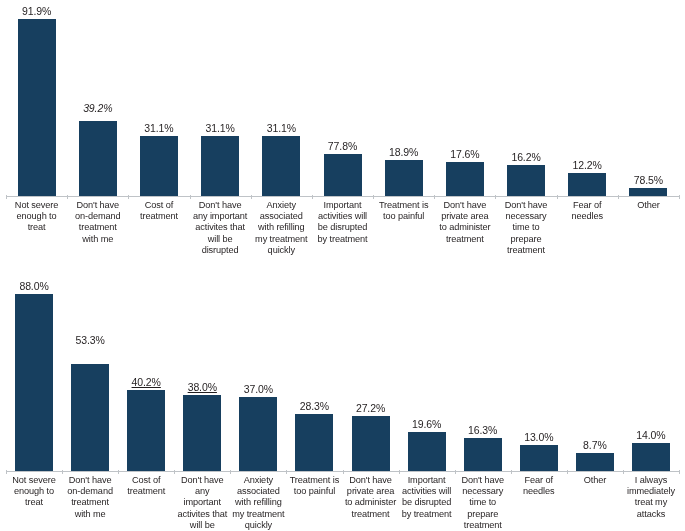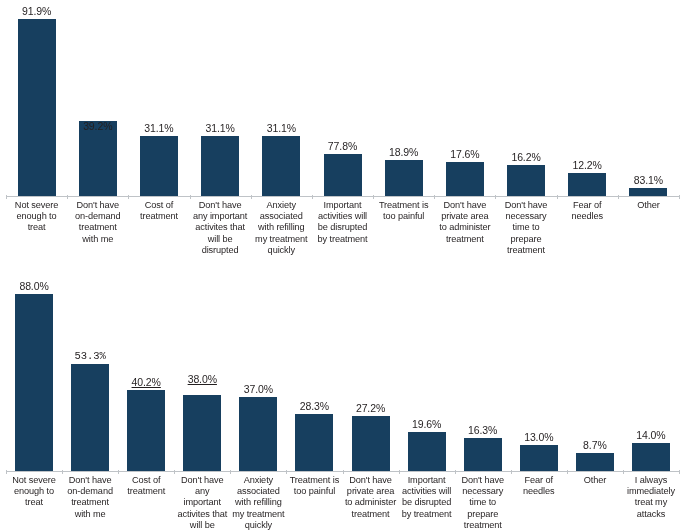--- a/index.html
+++ b/index.html
@@ -105,21 +105,21 @@
         <div class="bar" title="Not severe enough to treat — 91.9%" style="height: 177px; top: 19px; width: 38px; background: rgb(23, 63, 95);"></div>
         <div class="bar-value" style="top: 5px; text-align: center;">91.9%</div>
         <div class="cat-label" style="top: 200px; width: 59.1818px;">
           <div>Not severe</div>
           <div>enough to</div>
           <div>treat</div>
         </div>
       </div>
       <div class="bar-group" style="left: 97.7727px; width: 0px;">
         <div class="bar" title="Don't have on-demand treatment with me — 39.2%" style="height: 75px; top: 121px; width: 38px; background: rgb(23, 63, 95);"></div>
-        <div class="bar-value" style="top: 120px;">39.2%</div>
+        <div class="bar-value" style="top: 102px; font-style: italic;">39.2%</div>
         <div class="cat-label" style="top: 200px; width: 59.1818px;">
           <div>Don't have</div>
           <div>on-demand</div>
           <div>treatment</div>
           <div>with me</div>
         </div>
       </div>
       <div class="bar-group" style="left: 158.955px; width: 0px;">
         <div class="bar" title="Cost of treatment — 31.1%" style="height: 60px; top: 136px; width: 38px; background: rgb(23, 63, 95);"></div>
         <div class="bar-value" style="top: 122px;">31.1%</div>
@@ -192,21 +192,21 @@
       <div class="bar-group" style="left: 587.227px; width: 0px;">
         <div class="bar" title="Fear of needles — 12.2%" style="height: 23px; top: 173px; width: 38px; background: rgb(23, 63, 95);"></div>
         <div class="bar-value" style="top: 159px;">12.2%</div>
         <div class="cat-label" style="top: 200px; width: 59.1818px;">
           <div>Fear of</div>
           <div>needles</div>
         </div>
       </div>
       <div class="bar-group" style="left: 648.409px; width: 0px;">
         <div class="bar" title="Other — 4.1%" style="height: 8px; top: 188px; width: 38px; background: rgb(23, 63, 95);"></div>
-        <div class="bar-value" style="top: 174px;">83.1%</div>
+        <div class="bar-value" style="top: 174px;">78.5%</div>
         <div class="cat-label" style="top: 200px; width: 59.1818px;">
           <div>Other</div>
         </div>
       </div>
     </div>
 </div>
 
 <div class="chart" id="chart-bottom">
   <div class="plot" id="plot-bottom">
       <div class="axis-line" style="top: 206px;"></div>
@@ -227,39 +227,39 @@
         <div class="bar" title="Not severe enough to treat — 88.0%" style="height: 177px; top: 29px; width: 38px; background: rgb(23, 63, 95);"></div>
         <div class="bar-value" style="top: 15px;">88.0%</div>
         <div class="cat-label" style="top: 210px; width: 54.0833px;">
           <div>Not severe</div>
           <div>enough to</div>
           <div>treat</div>
         </div>
       </div>
       <div class="bar-group" style="left: 90.125px; width: 0px;">
         <div class="bar" title="Don't have on-demand treatment with me — 53.3%" style="height: 107px; top: 99px; width: 38px; background: rgb(23, 63, 95);"></div>
-        <div class="bar-value" style="top: 85px; font-family: Liberation Mono, monospace;">53.3%</div>
+        <div class="bar-value" style="top: 69px;">53.3%</div>
         <div class="cat-label" style="top: 210px; width: 54.0833px;">
           <div>Don't have</div>
           <div>on-demand</div>
           <div>treatment</div>
           <div>with me</div>
         </div>
       </div>
       <div class="bar-group" style="left: 146.208px; width: 0px;">
         <div class="bar" title="Cost of treatment — 40.2%" style="height: 81px; top: 125px; width: 38px; background: rgb(23, 63, 95);"></div>
         <div class="bar-value" style="top: 111px; text-decoration: underline;">40.2%</div>
         <div class="cat-label" style="top: 210px; width: 54.0833px;">
           <div>Cost of</div>
           <div>treatment</div>
         </div>
       </div>
       <div class="bar-group" style="left: 202.292px; width: 0px;">
         <div class="bar" title="Don't have any important activites that will be disrupted — 38.0%" style="height: 76px; top: 130px; width: 38px; background: rgb(23, 63, 95);"></div>
-        <div class="bar-value" style="top: 108px; text-decoration: underline;">38.0%</div>
+        <div class="bar-value" style="top: 116px; text-decoration: underline;">38.0%</div>
         <div class="cat-label" style="top: 210px; width: 54.0833px;">
           <div>Don't have</div>
           <div>any important</div>
           <div>activites that</div>
           <div>will be</div>
         </div>
       </div>
       <div class="bar-group" style="left: 258.375px; width: 0px;">
         <div class="bar" title="Anxiety associated with refilling my treatment quickly — 37.0%" style="height: 74px; top: 132px; width: 38px; background: rgb(23, 63, 95);"></div>
         <div class="bar-value" style="top: 118px;">37.0%</div>

